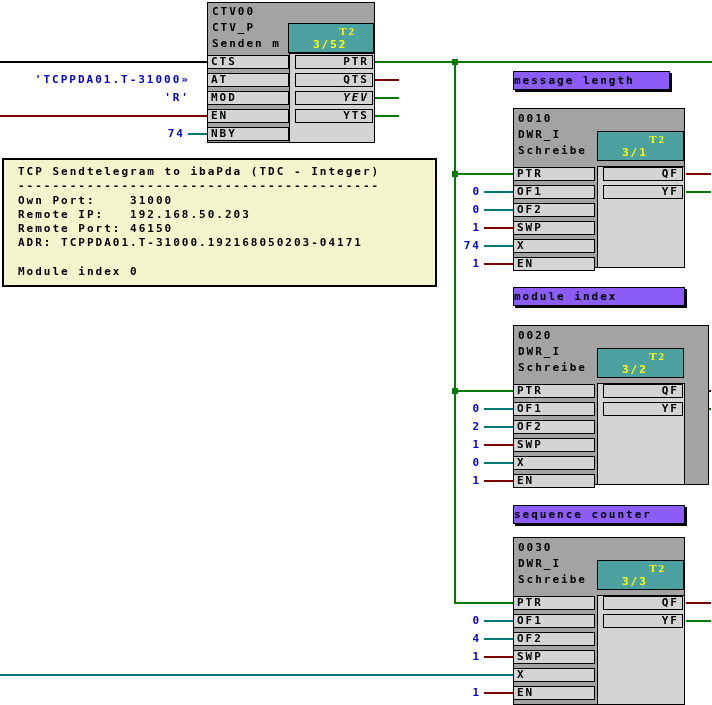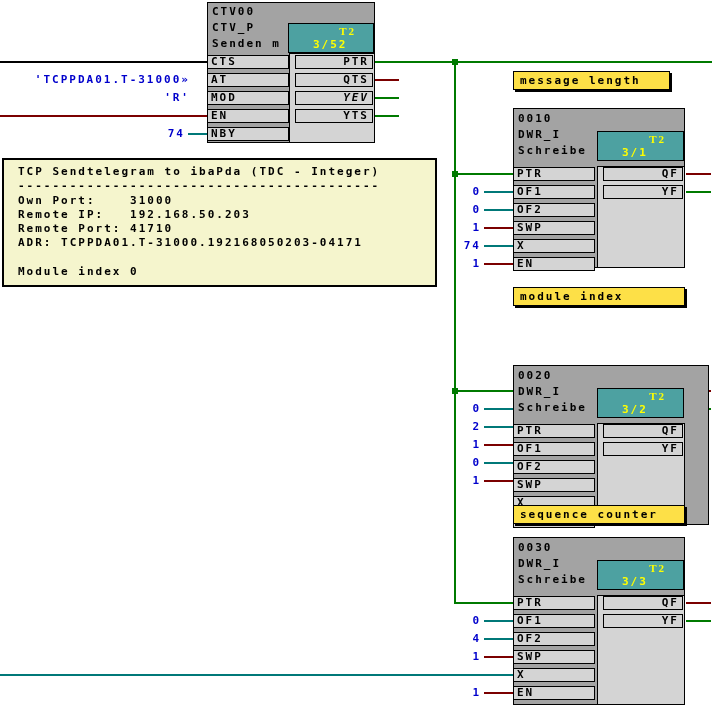--- a/index.html
+++ b/index.html
@@ -12,22 +12,22 @@
   .panel{position:absolute;background:#d4d4d4;border:1px solid #000;}
   .task{position:absolute;background:#4da1a1;border:1px solid #000;color:#ffff00;}
   .task .t2{position:absolute;top:0;right:17px;height:14px;line-height:14px;font-family:Liberation Serif, serif;}
   .task .ord{position:absolute;bottom:0;left:24px;height:14px;line-height:14px;}
   .row{position:absolute;height:14px;line-height:12px;background:#d4d4d4;border:1px solid #000;white-space:nowrap;}
   .row.in{padding-left:3px;}
   .row.out{text-align:right;padding-right:3px;}
   .wire{position:absolute;}
   .dot{position:absolute;width:6px;height:6px;background:#007a00;}
   .val{position:absolute;height:14px;line-height:14px;color:#0000cc;white-space:nowrap;}
-  .lbl{position:absolute;background:#fde047;border:1px solid #000;box-shadow:2px 2px 0 #000;
-       height:19px;line-height:17px;padding-left:6px;white-space:nowrap;}
+  .lbl{position:absolute;background:#8b5cf6;border:1px solid #000;box-shadow:2px 2px 0 #000;
+       height:19px;line-height:17px;white-space:nowrap;}
   .note{position:absolute;background:#f5f5cd;border:2px solid #000;padding:5px 14px;}
   .note div{white-space:pre;height:14.3px;line-height:14.3px;}
 </style>
 </head>
 <body>
 
 <div id="canvas">
 
   <div class="wire" style="left:0;top:61px;width:207px;height:2px;background:#000000;"></div>
   <div class="wire" style="left:0;top:115px;width:207px;height:2px;background:#7b0000;"></div>
@@ -104,21 +104,21 @@
     <div class="row in" style="left:-1px;top:58px;width:82px;">PTR</div>
     <div class="row in" style="left:-1px;top:76px;width:82px;">OF1</div>
     <div class="row in" style="left:-1px;top:94px;width:82px;">OF2</div>
     <div class="row in" style="left:-1px;top:112px;width:82px;">SWP</div>
     <div class="row in" style="left:-1px;top:130px;width:82px;">X</div>
     <div class="row in" style="left:-1px;top:148px;width:82px;">EN</div>
     <div class="row out" style="left:89px;top:58px;width:80px;">QF</div>
     <div class="row out" style="left:89px;top:76px;width:80px;">YF</div>
   </div>
 
-  <div class="blk" style="left:513px;top:325px;width:196px;height:160px;margin-top:40px;">
+  <div class="blk" style="left:513px;top:325px;width:196px;height:160px;">
     <div class="ttl" style="top:2px;">0020</div>
     <div class="ttl" style="top:18px;">DWR_I</div>
     <div class="ttl" style="top:34px;">Schreibe</div>
     <div class="panel" style="left:83px;top:57px;width:88px;height:102px;"></div>
     <div class="task" style="left:83px;top:22px;width:87px;height:30px;">
       <span class="t2">T2</span>
       <span class="ord">3/2</span>
     </div>
     <div class="row in" style="left:-1px;top:58px;width:82px;">PTR</div>
     <div class="row in" style="left:-1px;top:76px;width:82px;">OF1</div>
@@ -178,19 +178,19 @@
   </div>
   <div class="lbl" style="left:513px;top:505px;width:172px;">
     <span>sequence counter</span>
   </div>
 
   <div class="note" style="left:2px;top:158px;width:435px;height:129px;">
     <div>TCP Sendtelegram to ibaPda (TDC - Integer)</div>
     <div>------------------------------------------</div>
     <div>Own Port:    31000</div>
     <div>Remote IP:   192.168.50.203</div>
-    <div>Remote Port: 41710</div>
+    <div>Remote Port: 46150</div>
     <div>ADR: TCPPDA01.T-31000.192168050203-04171</div>
     <div></div>
     <div>Module index 0</div>
   </div>
 
 </div>
 
 </body></html>

